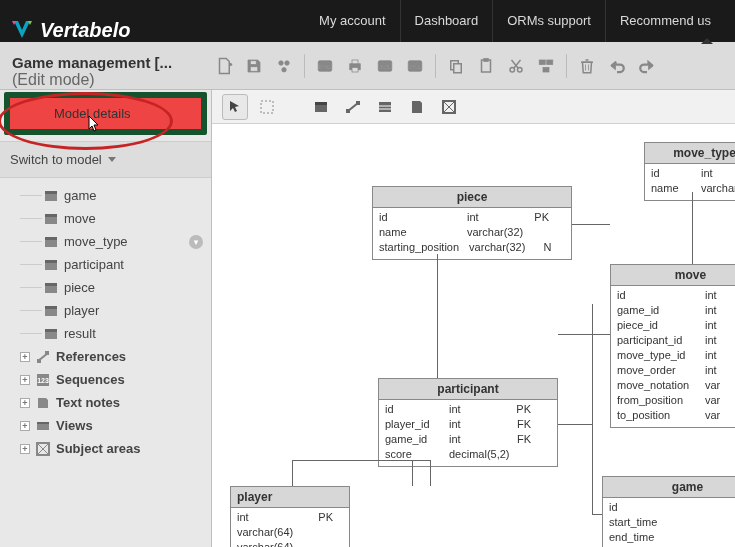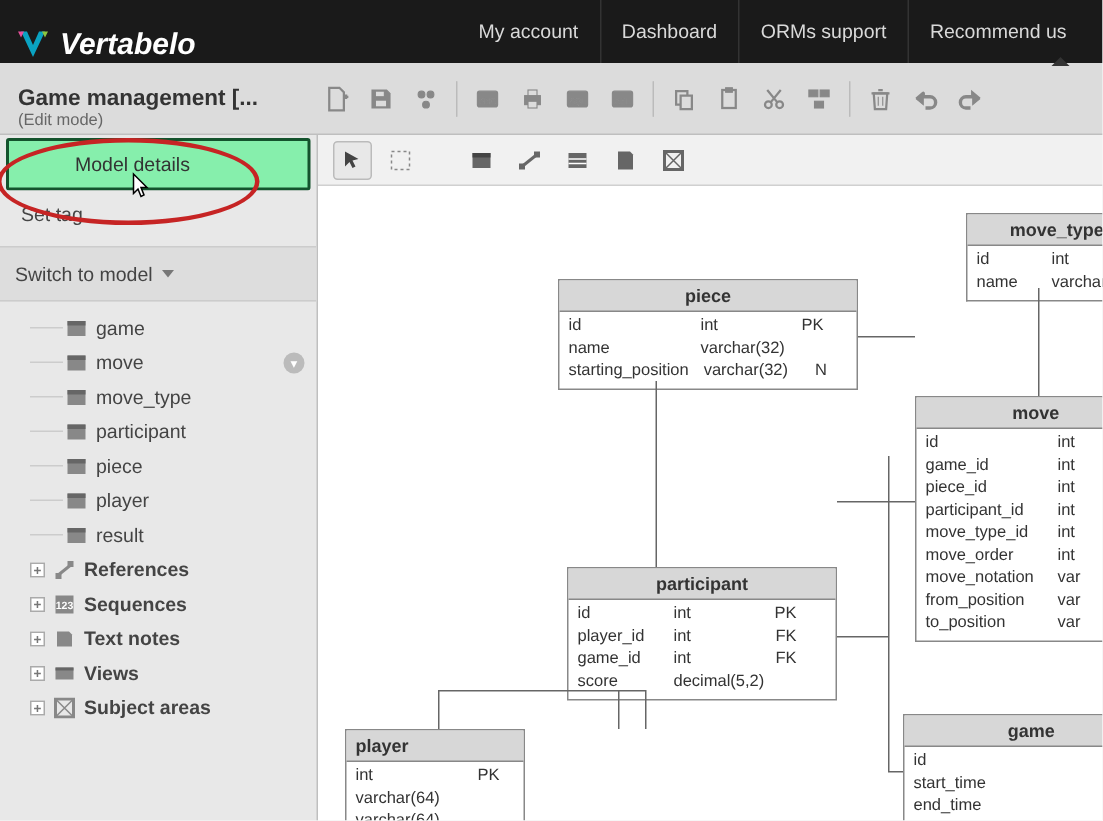--- a/index.html
+++ b/index.html
@@ -12,34 +12,34 @@
 .topnav-items { display: flex; margin-left: auto; }
 .topnav-item { padding: 0 14px; font-size: 13px; color: #d9d9d9; cursor: pointer; border-left: 1px solid #333; line-height: 42px; }
 .topnav-item:first-child { border-left: none; }
 .topnav-item.team::after { content: ""; display:inline-block; margin-left:6px; border-left:4px solid transparent; border-right:4px solid transparent; border-top:4px solid #bbb; vertical-align: middle; }
 .under-team-tab { position:absolute; top:38px; right:22px; width:0; height:0; border-left:6px solid transparent; border-right:6px solid transparent; border-bottom:6px solid #333; }
 
 
 .toolbar-strip { height: 48px; background: #dcdcdc; display:flex; align-items:center; padding: 0 6px; border-bottom:1px solid #bfbfbf; }
 .title-area { width: 200px; padding-left: 6px; }
 .title-area .main-title { font-size: 15px; font-weight: bold; color: #333; margin-top: 12px; }
-.title-area .subtitle { font-size: 11px; color: #666; }
+.title-area .subtitle { font-size: 16px; color: #666; }
 .toolbar-buttons { display:flex; gap: 6px; margin-left: 6px; align-items:center; }
 .tb-btn { width: 24px; height: 24px; display:flex; align-items:center; justify-content:center; color:#777; border-radius:3px; }
 .tb-btn.sep { width: 1px; background:#bbb; height:24px; margin:0 2px; }
 .tb-btn svg { width:18px; height:18px; fill:#888; stroke:#888; }
 
 
 .main { display:flex; height: calc(547px - 42px - 48px); }
 
 
 .sidebar { width: 212px; background:#e8e8e8; border-right:1px solid #bfbfbf; font-size:13px; color:#444; overflow:hidden; position:relative; }
 .context-menu { position:relative; margin:2px 4px 0 4px; }
 .context-item { padding:8px 10px; background:#e8e8e8; cursor:pointer; }
-.context-item.active { background:#86efac; border:2px solid #14532d; border-radius:2px; color:#333;padding-left:44px; }
+.context-item.active { background:#ef4444; border:6px solid #14532d; border-radius:2px; color:#333;padding-left:44px; }
 .red-ellipse { position:absolute; top:0; left:-6px; width:175px; height:58px; border:3px solid #c62424; border-radius:50%; pointer-events:none; }
 .cursor { position:absolute; top:22px; left:82px; font-size:16px; pointer-events:none; }
 .side-switch { padding:10px 10px; color:#444; display:flex; align-items:center; gap:4px; border-bottom:1px solid #ccc; border-top:1px solid #ccc; margin-top:6px; background:#ddd; }
 .side-switch::after { content:""; border-left:4px solid transparent; border-right:4px solid transparent; border-top:5px solid #777; margin-left:2px; }
 .side-collapse { position:absolute; right:8px; top:145px; width:14px; height:14px; border-radius:50%; background:#bbb; display:flex; align-items:center; justify-content:center; font-size:9px; color:#fff; }
 .tree { padding:6px 4px 6px 20px; }
 .tree-item, .tree-group { display:flex; align-items:center; gap:6px; padding:4px 0; color:#444; cursor:pointer; }
 .tree-item .tico, .tree-group .tico { width:14px; height:14px; display:flex; align-items:center; justify-content:center; }
 .tree-item .tico svg, .tree-group .tico svg { width:14px; height:14px; fill:#888; }
 .tree-item::before { content:""; width:22px; height:1px; background:#ccc; display:inline-block; margin-right:-4px; }
@@ -190,21 +190,20 @@
         </svg>
       </div>
   </div>
 </div>
 
 <div class="main">
 
   <div class="sidebar">
     <div class="context-menu">
       <div class="context-item active">Model details</div>
-      <div class="context-item">Set tag</div>
       <div class="red-ellipse"></div>
       <span class="cursor">
         <svg width="16" height="20" viewBox="0 0 16 20">
             <path d="M3 2v13l3-3 2 5 2-1-2-5h4z" fill="#fff" stroke="#000"></path>
           </svg>
       </span>
     </div>
 
     <div class="side-switch">
       <span>Switch to model</span>

